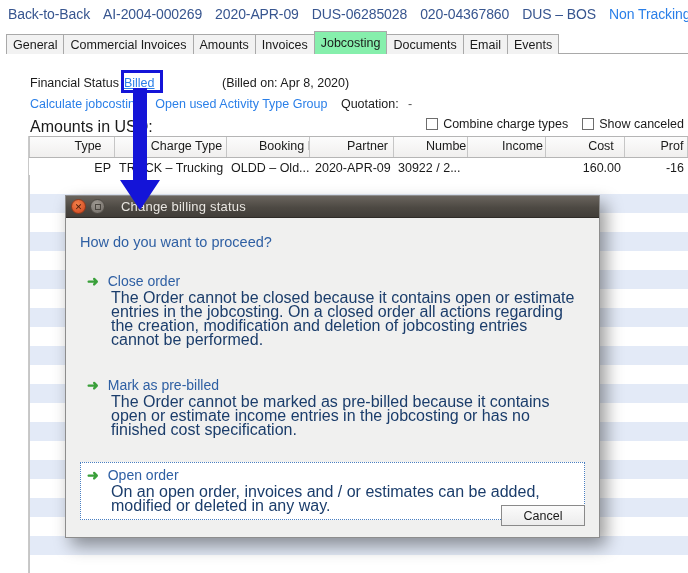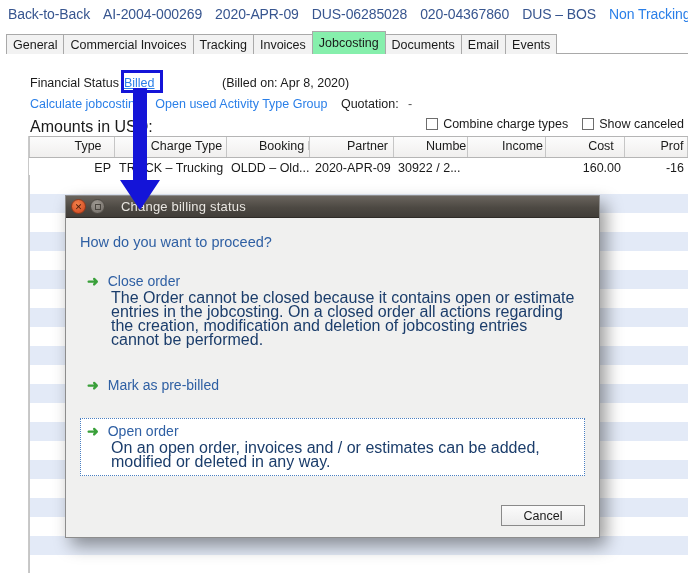--- a/index.html
+++ b/index.html
@@ -372,21 +372,21 @@
     <span class="crumb">DUS-06285028</span>
     <span class="crumb">020-04367860</span>
     <span class="crumb">DUS – BOS</span>
     <span class="crumb accent">Non Tracking</span>
     <span class="crumb muted">Forwarding</span>
   </div>
 
   <div class="tabstrip">
     <div class="tab">General</div>
     <div class="tab">Commercial Invoices</div>
-    <div class="tab">Tracking</div>
+    <div class="tab">Amounts</div>
     <div class="tab">Invoices</div>
     <div class="tab active">Jobcosting</div>
     <div class="tab">Documents</div>
     <div class="tab">Email</div>
     <div class="tab">Events</div>
   </div>
 
   <div class="content">
 
     <div class="row-fin">
@@ -496,20 +496,21 @@
           <span class="opt-title">Close order</span>
         </div>
         <div class="opt-desc">The Order cannot be closed because it contains open or estimate entries in the jobcosting. On a closed order all actions regarding the creation, modification and deletion of jobcosting entries cannot be performed.</div>
       </div>
 
       <div class="option">
         <div class="opt-head">
           <span class="arrow-glyph">➜</span>
           <span class="opt-title">Mark as pre-billed</span>
         </div>
+        <div class="opt-desc">The Order cannot be marked as pre-billed because it contains open or estimate income entries in the jobcosting or has no finished cost specification.</div>
       </div>
 
       <div class="option focused">
         <div class="opt-head">
           <span class="arrow-glyph">➜</span>
           <span class="opt-title">Open order</span>
         </div>
         <div class="opt-desc">On an open order, invoices and / or estimates can be added, modified or deleted in any way.</div>
       </div>
 

